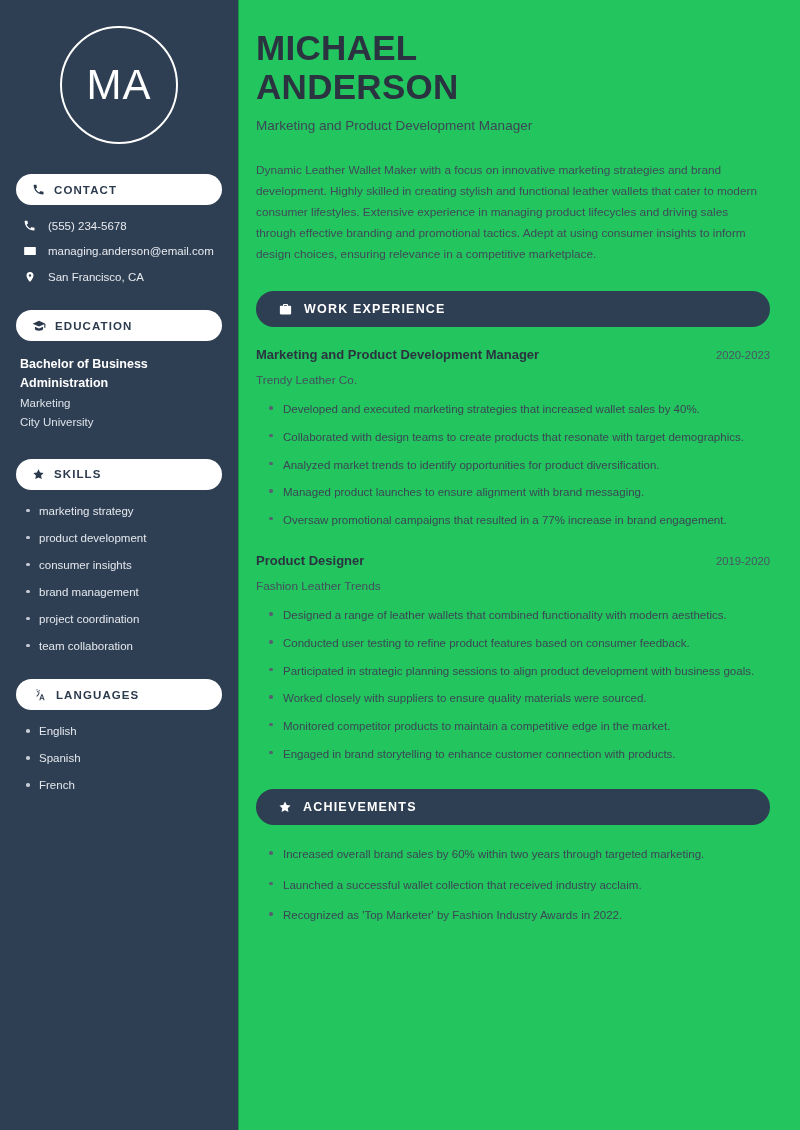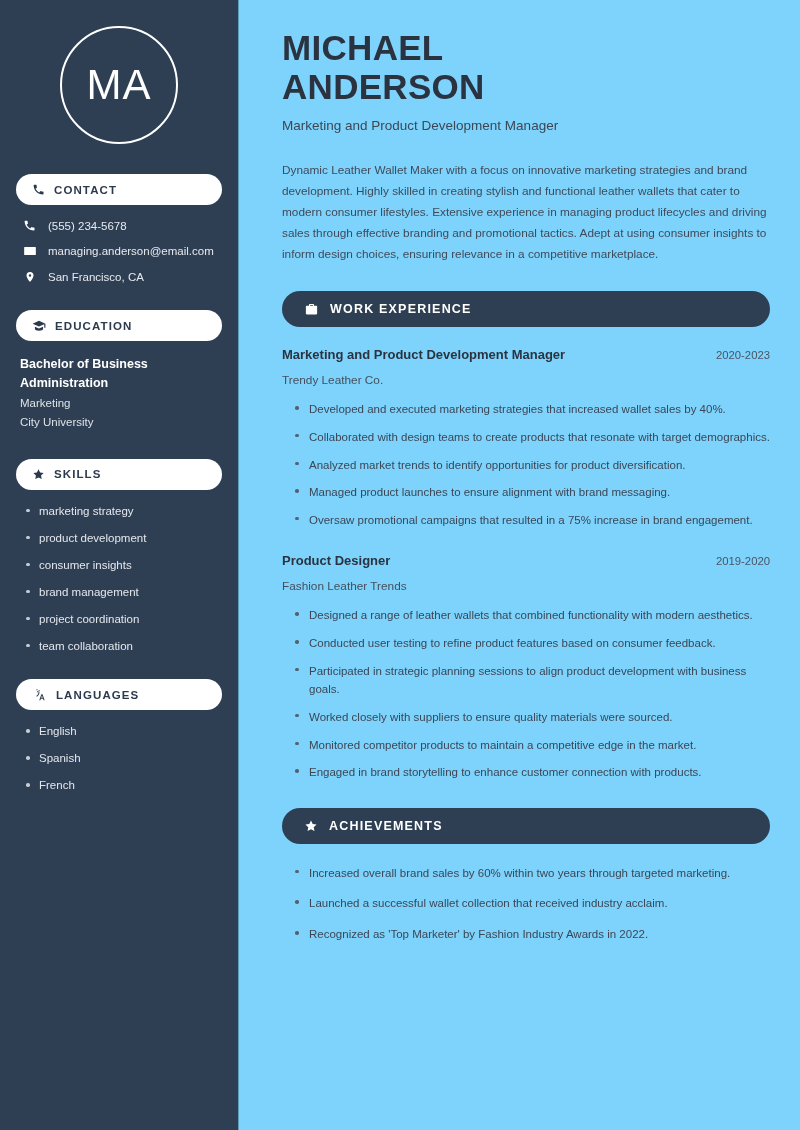--- a/index.html
+++ b/index.html
@@ -123,22 +123,22 @@
     top: 5px;
     width: 3.5px;
     height: 3.5px;
     border-radius: 50%;
     background: #c6ccd5;
   }
 
   
   .main {
     flex: 1;
-    padding: 28px 30px 0 44px;
-    background: #7dd3fc;
+    padding: 28px 30px 0 18px;
+    background: #22c55e;
   }
 
   .name {
     font-size: 35px;
     font-weight: bold;
     line-height: 1.12;
     letter-spacing: 0.3px;
     color: #2b3340;
   }
   .name .ln { display: block; }
@@ -344,21 +344,21 @@
       <div class="job-head">
         <span class="job-title">Marketing and Product Development Manager</span>
         <span class="job-dates">2020-2023</span>
       </div>
       <div class="job-company">Trendy Leather Co.</div>
       <ul class="bullets">
         <li>Developed and executed marketing strategies that increased wallet sales by 40%.</li>
         <li>Collaborated with design teams to create products that resonate with target demographics.</li>
         <li>Analyzed market trends to identify opportunities for product diversification.</li>
         <li>Managed product launches to ensure alignment with brand messaging.</li>
-        <li>Oversaw promotional campaigns that resulted in a 75% increase in brand engagement.</li>
+        <li>Oversaw promotional campaigns that resulted in a 77% increase in brand engagement.</li>
       </ul>
     </div>
 
     <div class="job job2">
       <div class="job-head">
         <span class="job-title">Product Designer</span>
         <span class="job-dates">2019-2020</span>
       </div>
       <div class="job-company">Fashion Leather Trends</div>
       <ul class="bullets">

